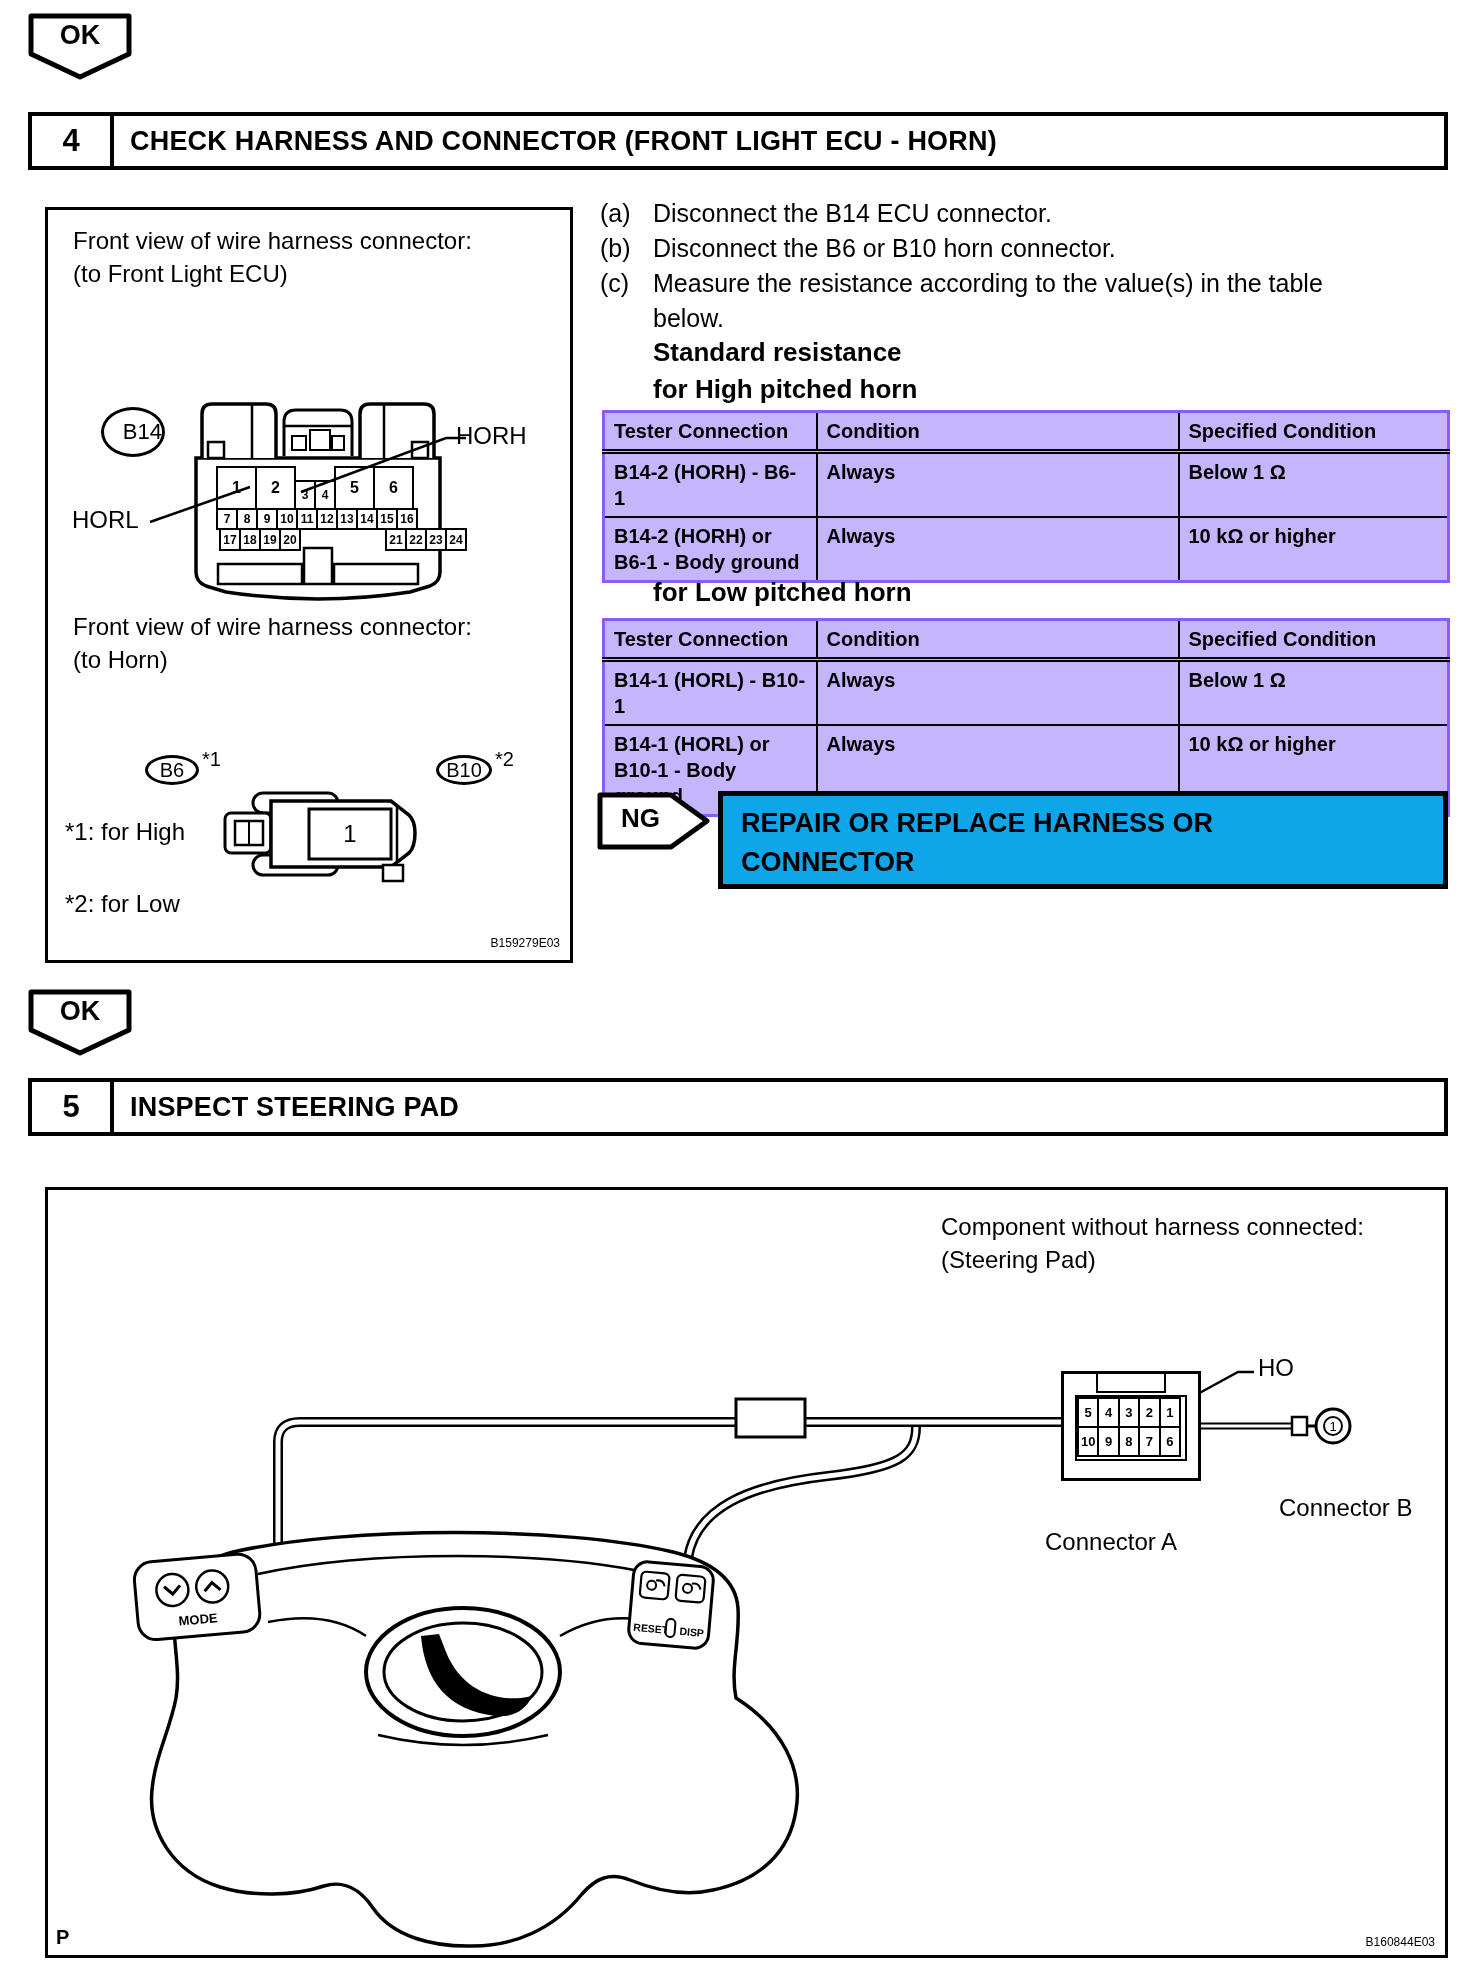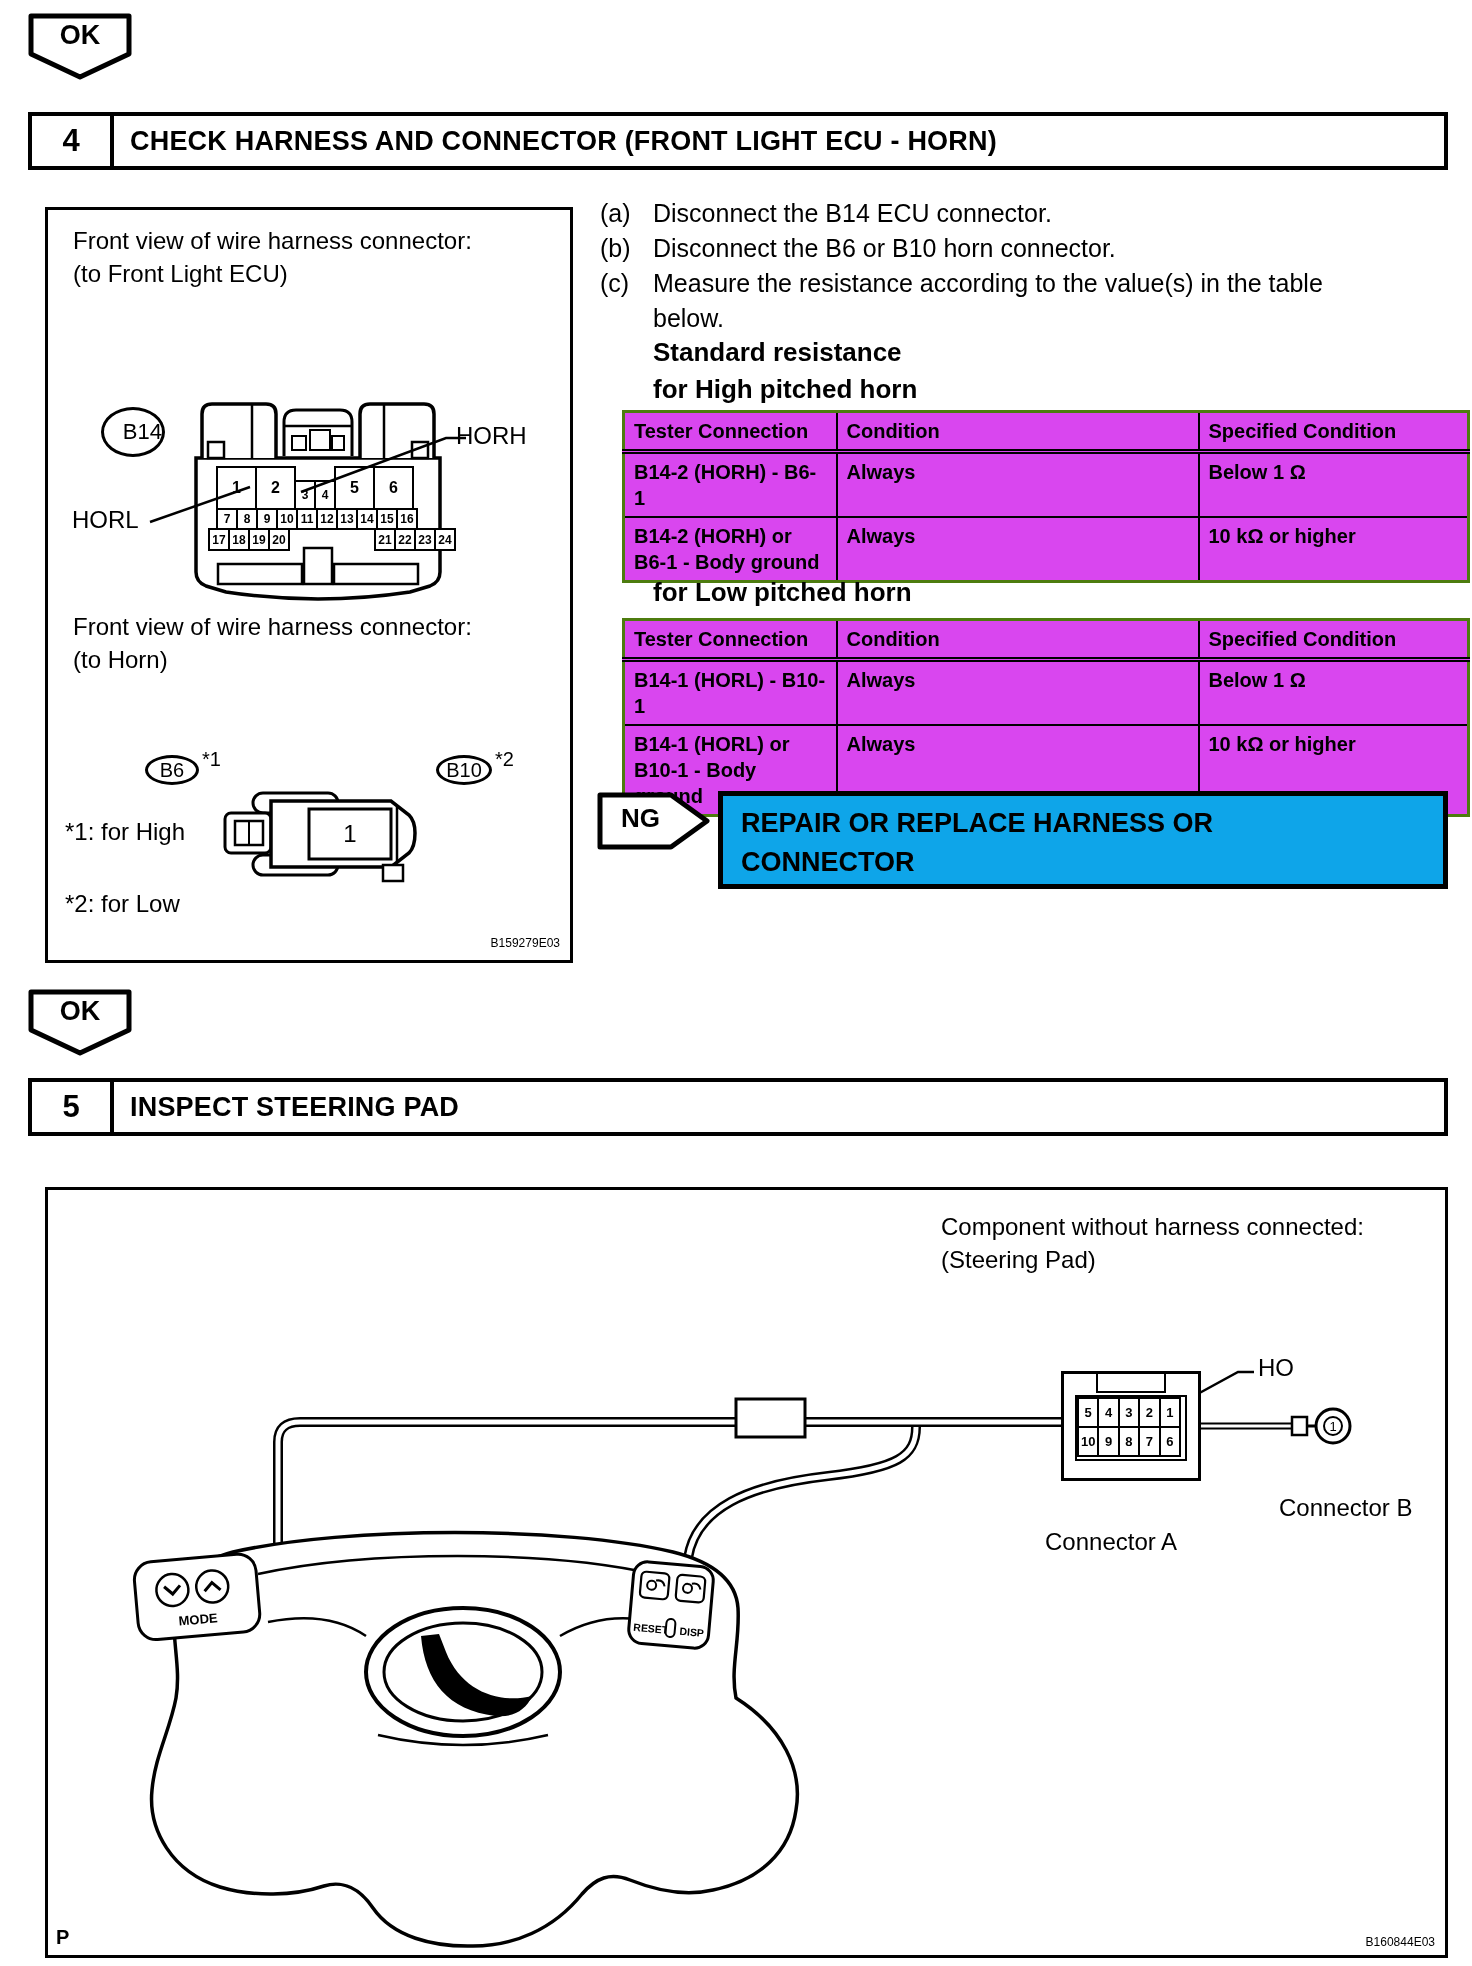--- a/index.html
+++ b/index.html
@@ -35,21 +35,21 @@
   .b14conn > svg{position:absolute;left:0;top:0;}
   .leader-svg{position:absolute;left:0;top:0;z-index:6;pointer-events:none;}
   .lbl24{position:absolute;font-size:24px;white-space:nowrap;z-index:7;}
   
   .instr{position:absolute;font-size:25px;line-height:35px;}
   .instr-row{display:flex;}
   .instr-label{width:53px;flex:none;}
   .instr-text{width:700px;}
   .res-head{position:absolute;font-size:26px;font-weight:bold;line-height:37px;white-space:nowrap;}
   
-  .spec-table{position:absolute;border-collapse:collapse;table-layout:fixed;background:#d946ef;border:3px solid #4d7c0f;margin-left:20px;}
+  .spec-table{position:absolute;border-collapse:collapse;table-layout:fixed;background:#c4b5fd;border:3px solid #8b5cf6;}
   .spec-table th,.spec-table td{border:2px solid #000;font-size:20px;font-weight:bold;text-align:left;padding:5px 9px;vertical-align:top;line-height:26px;}
   .spec-table thead th{border-bottom:5px double #000;}
   .repair-box{position:absolute;border:5px solid #000;box-sizing:border-box;font-weight:bold;font-size:27px;line-height:39px;padding:8px 18px;background:#0ea5e9;}
   
   .connA{position:absolute;left:1013px;top:181px;width:140px;height:110px;border:3px solid #000;box-sizing:border-box;background:#fff;z-index:5;}
   .connA-latch{position:absolute;left:32px;top:-1px;width:70px;height:20px;border:2px solid #000;border-top:none;box-sizing:border-box;}
   .connA-inner{position:absolute;left:11px;top:21px;width:112px;height:66px;border:2px solid #000;box-sizing:border-box;}
   .ca-row{display:flex;}
   .ca-row2{margin-top:-2px;}
   .p-ca{width:22.4px;height:31px;font-size:13px;}
@@ -122,21 +122,21 @@
         <div class="pin p-r2">9</div>
         <div class="pin p-r2">10</div>
         <div class="pin p-r2">11</div>
         <div class="pin p-r2">12</div>
         <div class="pin p-r2">13</div>
         <div class="pin p-r2">14</div>
         <div class="pin p-r2">15</div>
         <div class="pin p-r2">16</div>
       </div>
 
-    <div class="pin-row" style="left:20px;top:132px;gap:24px;">
+    <div class="pin-row" style="left:31px;top:132px;gap:24px;">
       <div class="pin-group">
           <div class="pin p-r3">17</div>
           <div class="pin p-r3">18</div>
           <div class="pin p-r3">19</div>
           <div class="pin p-r3">20</div>
         </div>
       <div class="row3-gap"></div>
       <div class="pin-group">
           <div class="pin p-r3">21</div>
           <div class="pin p-r3">22</div>

